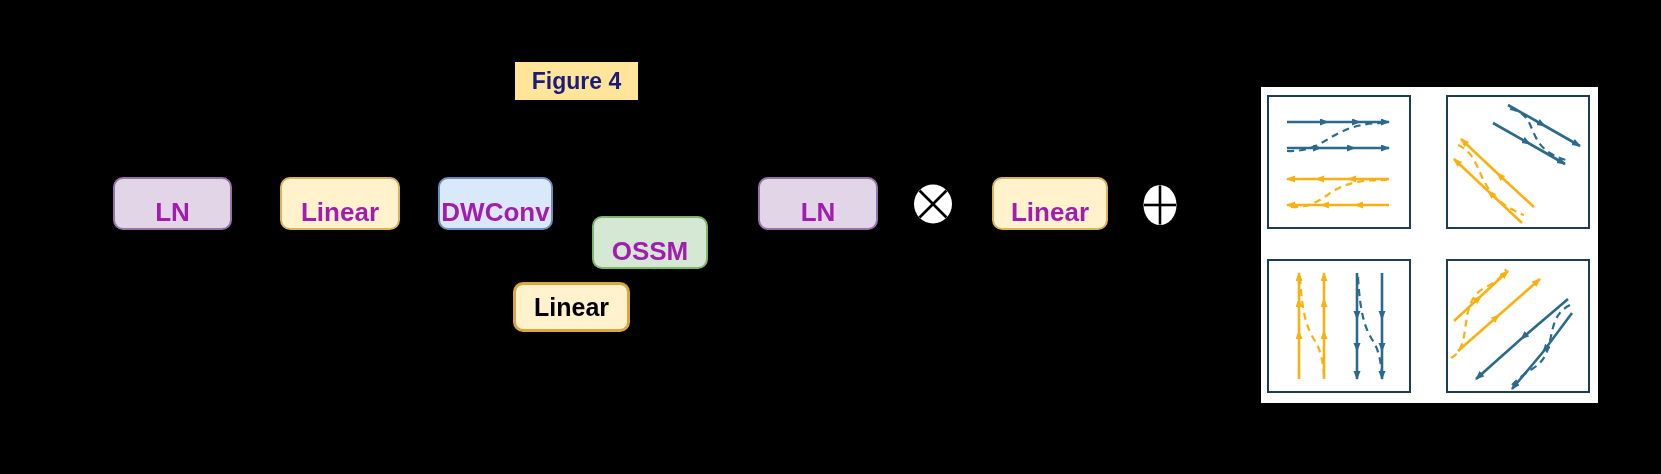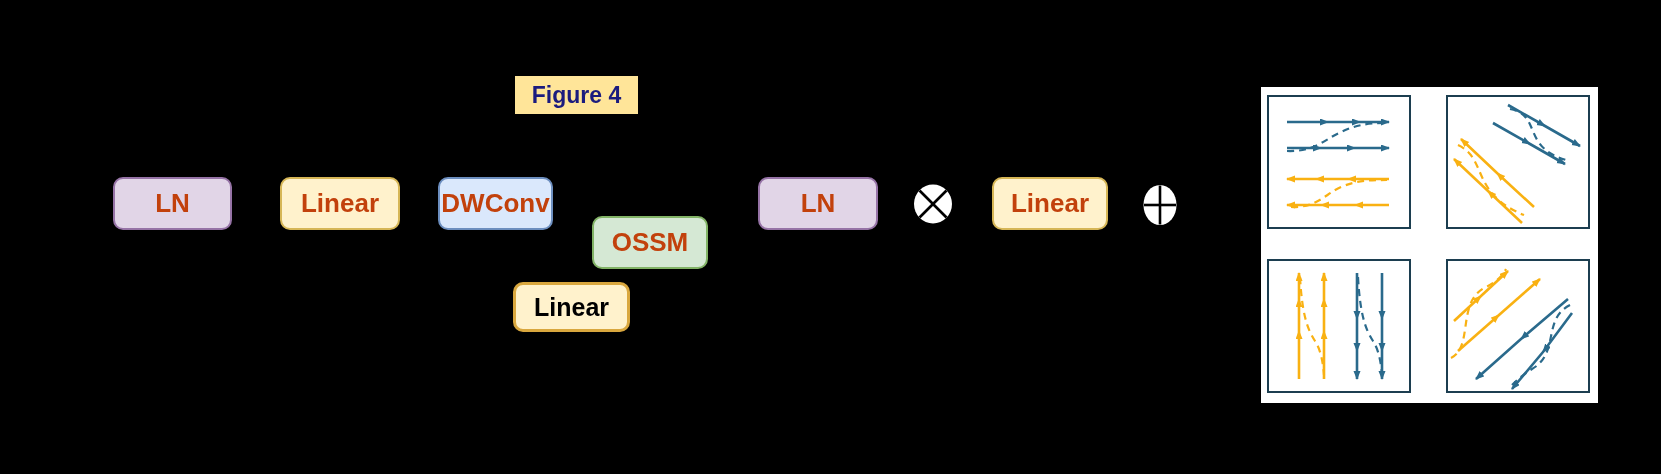--- a/index.html
+++ b/index.html
@@ -1,29 +1,29 @@
 <!DOCTYPE html>
 <html><head>
 <meta charset="utf-8">
 <style>
   html,body { margin:0; padding:0; background:#000; }
   .canvas {
     position:relative; width:1661px; height:474px; background:#000000;
     font-family:"Liberation Sans", sans-serif; overflow:hidden;
   }
   .figure-label {
-    position:absolute; left:515px; top:76px; width:123px; height:38px;
+    position:absolute; left:515px; top:62px; width:123px; height:38px;
     background:#FFE599; color:#1B1B7E; font-weight:bold; font-size:23px;
     display:flex; align-items:center; justify-content:center;
   }
   .node {
     position:absolute; top:177px; height:53px; box-sizing:border-box;
     border:2.5px solid; border-radius:10px;
-    display:flex; align-items:center; justify-content:center;
-    font-weight:bold; font-size:26px; color:#c2410c;
+    display:flex; align-items:flex-end; justify-content:center;
+    font-weight:bold; font-size:26px; color:#a21caf;
   }
   .purple { background:#E1D5E7; border-color:#9673A6; }
   .yellow { background:#FFF2CC; border-color:#D6B656; }
   .blue   { background:#DAE8FC; border-color:#6C8EBF; }
   .green  { background:#D5E8D4; border-color:#82B366;margin-top:39px; }
   .pos-ln1     { left:113px; width:119px; }
   .pos-linear1 { left:280px; width:120px; }
   .pos-dwconv  { left:438px; width:115px; }
   .pos-ossm    { left:592px; width:116px; }
   .pos-ln2     { left:758px; width:120px; }

